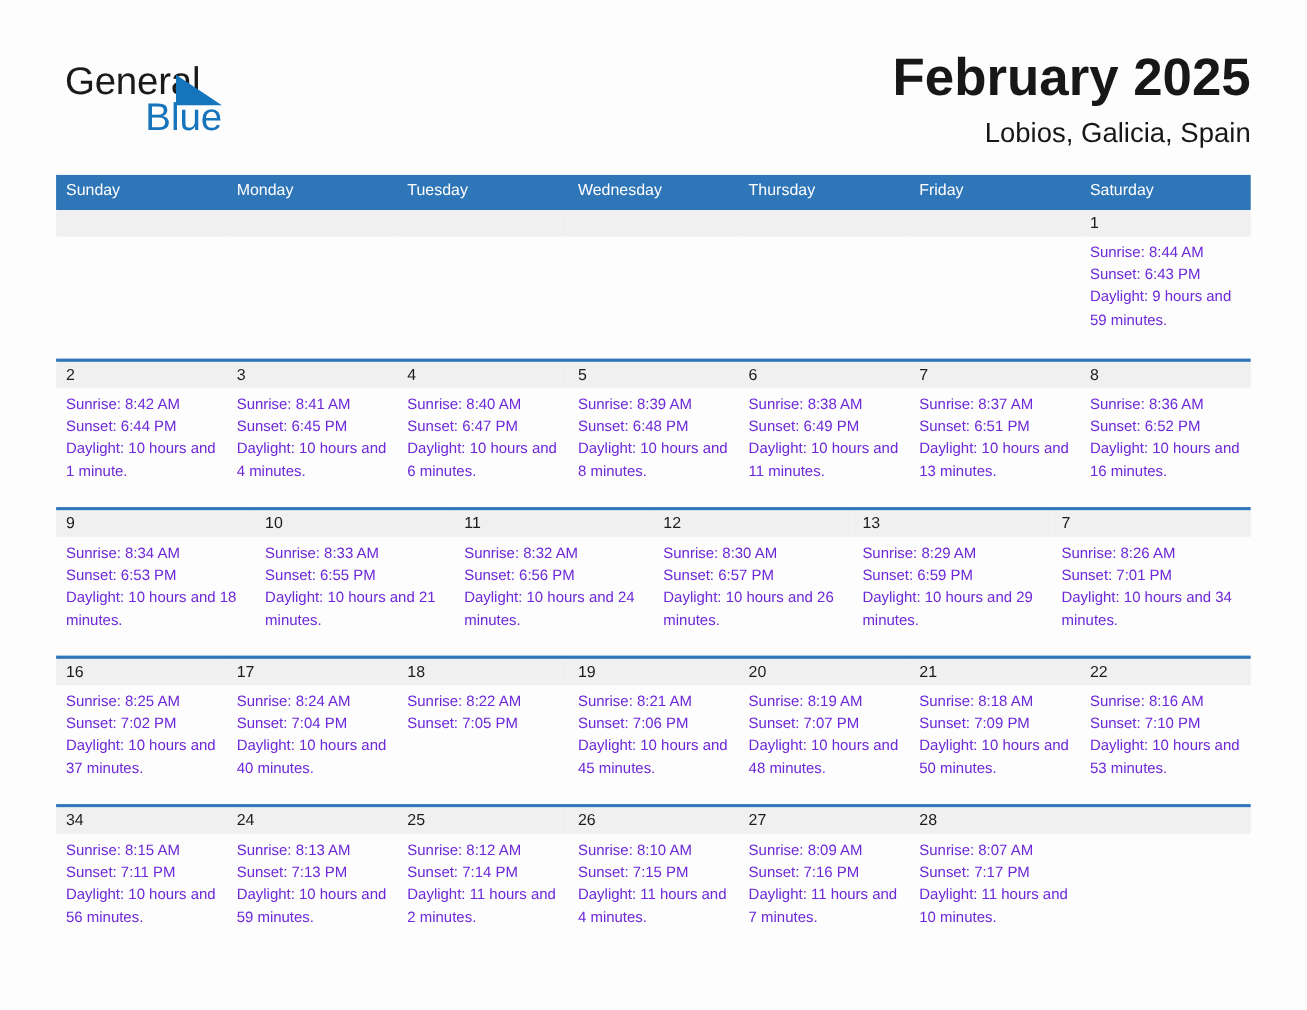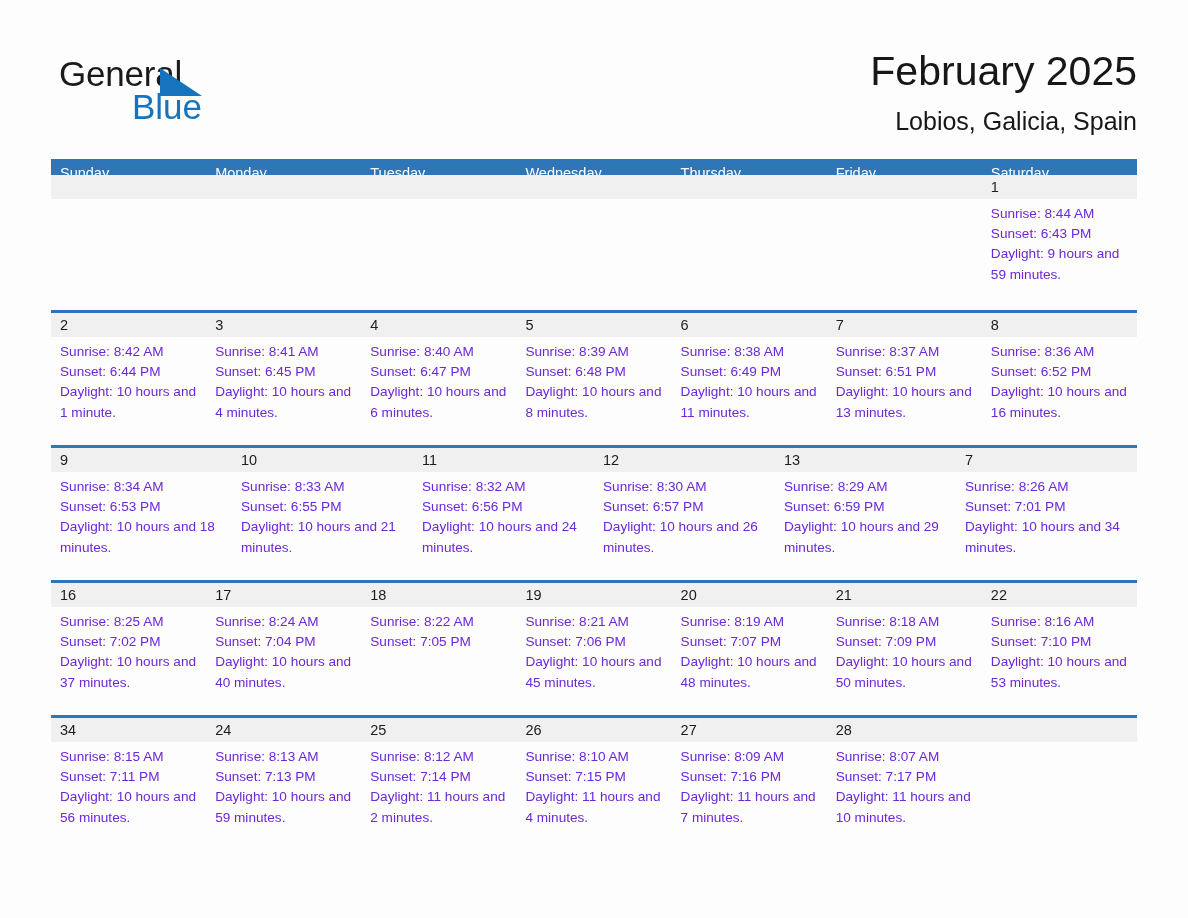--- a/index.html
+++ b/index.html
@@ -63,25 +63,25 @@
     font-weight: 400;
   }
 
   .title-block {
     position: absolute;
     right: 0;
     top: 0;
     text-align: right;
   }
   .cal-title {
-    font-size: 41px;
+    font-size: 48px;
     color: #171717;
     line-height: 50px;
     white-space: nowrap;
-    font-weight: 400;
+    font-weight: 700;
   }
   .cal-location {
     font-size: 25px;
     color: #171717;
     line-height: 32px;
     margin-top: 9px;
     white-space: nowrap;
     font-weight: 400;
   }
 
@@ -89,21 +89,21 @@
   .calendar {
     position: absolute;
     left: 51px;
     top: 159px;
     width: 1086px;
   }
 
   .weekday-row {
     display: flex;
     background: #2e76b8;
-    height: 16px;
+    height: 32px;
   }
   .weekday {
     flex: 1 1 0;
     color: #ffffff;
     font-size: 14.5px;
     line-height: 28px;
     padding-left: 9px;
     box-sizing: border-box;
     white-space: nowrap;
   }

